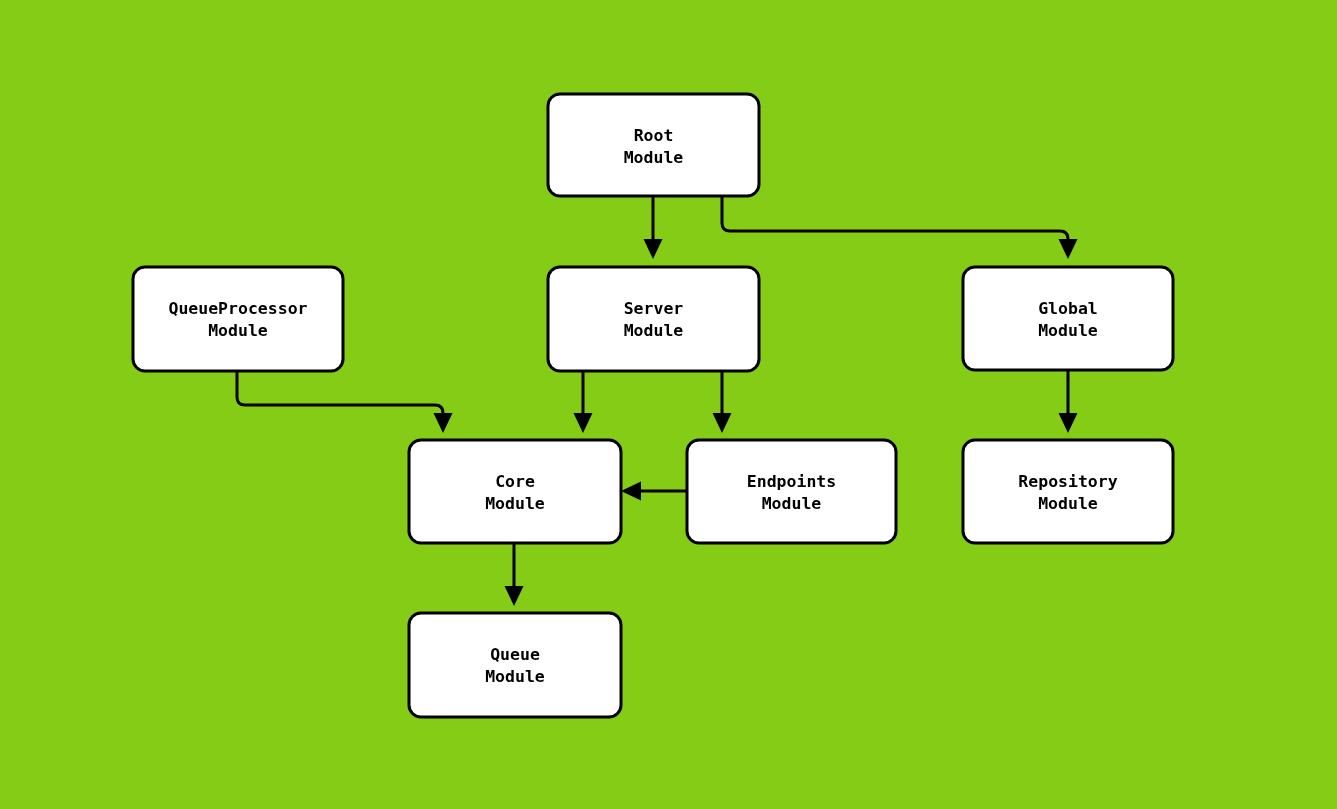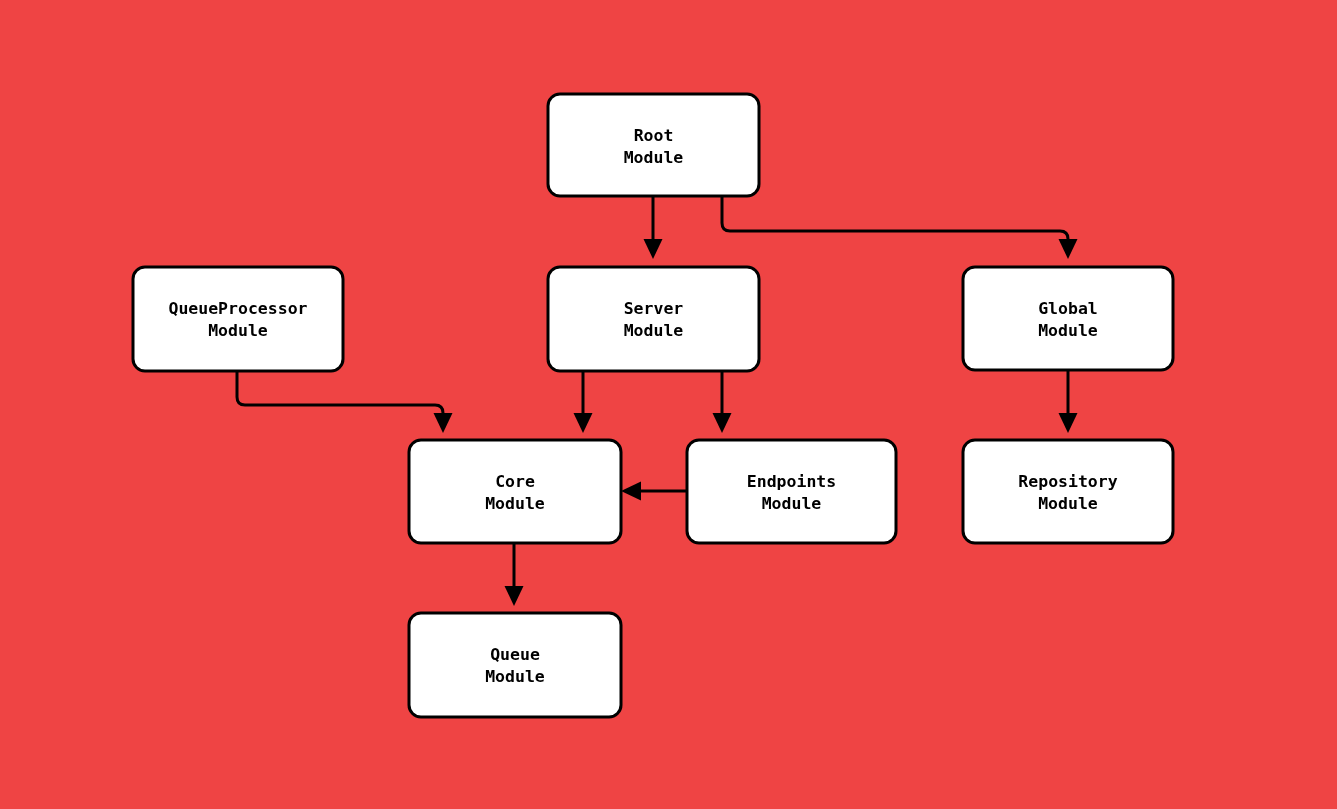--- a/index.html
+++ b/index.html
@@ -11,21 +11,21 @@
   body {
     width: 1337px;
     height: 809px;
     overflow: hidden;
     font-family: "DejaVu Sans Mono", "Liberation Mono", monospace;
   }
   #diagram-root {
     position: relative;
     width: 1337px;
     height: 809px;
-    background: #ef4444;
+    background: #84cc16;
   }
   svg#diagram-svg {
     display: block;
     width: 1337px;
     height: 809px;
   }
   .node-box {
     fill: #ffffff;
     stroke: #000000;
     stroke-width: 3;

